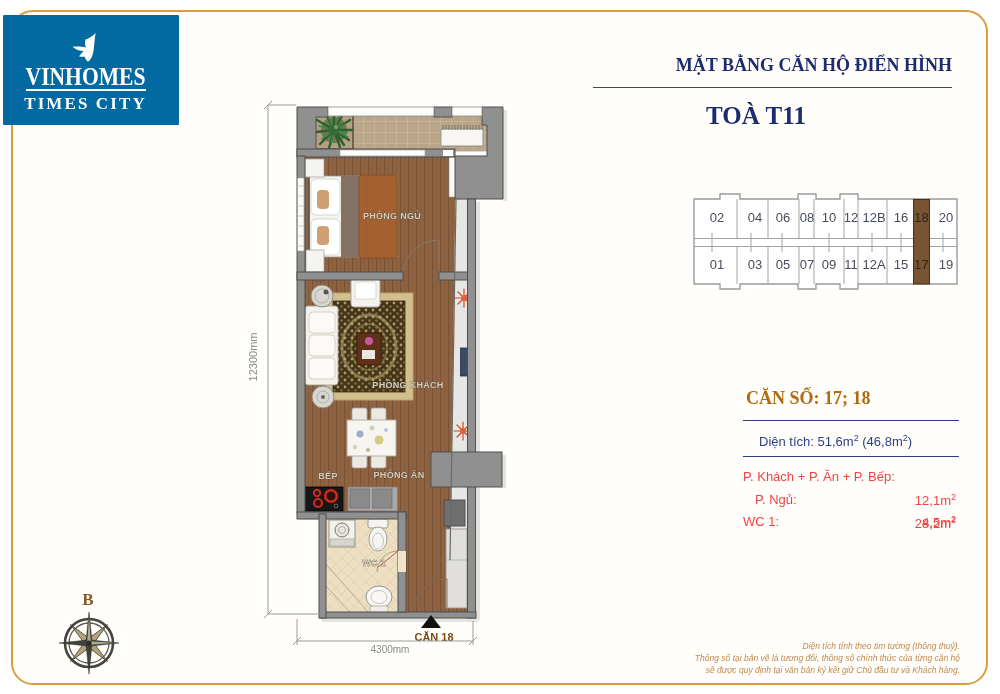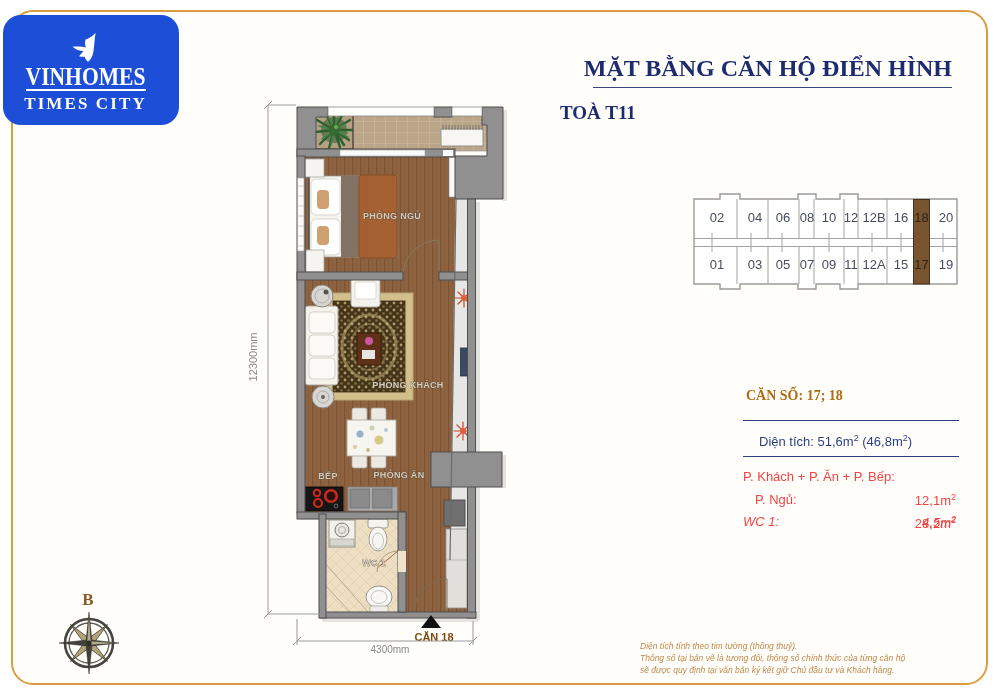--- a/index.html
+++ b/index.html
@@ -4,38 +4,38 @@
 <style>
   html,body{margin:0;padding:0;}
   body{width:1000px;height:694px;position:relative;background:#ffffff;font-family:"Liberation Sans",sans-serif;overflow:hidden;}
   .abs{position:absolute;}
 </style>
 </head>
 <body>
 
 <div class="abs" style="left:11px;top:10px;width:973px;height:671px;border:2px solid #da9c3e;border-radius:22px;background:#fffefb;"></div>
 
-<div class="abs" style="left:3px;top:15px;width:176px;height:110px;background:#1d4ed8;border-radius:18px;">
+<div class="abs" style="left:3px;top:15px;width:176px;height:110px;background:#0369a1;border-radius:1px;">
 
   <svg class="abs" style="left:69px;top:15px;" width="24" height="33" viewBox="0 0 24 33">
     <path d="M23.6,2.9 C20,6.5 16.5,8.5 13.5,9.5 C12.8,12.5 13,15 13.8,17.5 C9.5,16.2 4,16.2 0.5,16.8 C3.5,19.6 7.5,21 11.5,21 L7,26.2 C9.3,26.8 11.3,26.8 12.5,26.5 C13.3,28.8 14.5,30.6 16,31.8 C18.8,30 20.8,26 21.5,21 C22.3,15 22.6,8.5 23.6,2.9 Z" fill="#ffffff"></path>
   </svg>
 
   <div class="abs" style="left:0;top:47px;width:165px;text-align:center;font-family:'Liberation Serif',serif;font-weight:bold;color:#ffffff;font-size:26px;transform:scaleX(0.83);transform-origin:82.5px 0;">VINHOMES</div>
 
   <div class="abs" style="left:22.5px;top:73.5px;width:120px;height:2px;background:#ffffff;"></div>
 
   <div class="abs" style="left:0;top:78.5px;width:165px;text-align:center;font-family:'Liberation Serif',serif;font-weight:bold;color:#ffffff;font-size:17px;letter-spacing:2.1px;">TIMES CITY</div>
 </div>
 
-<div class="abs" style="left:520px;top:55px;width:432px;text-align:right;white-space:nowrap;font-family:'Liberation Serif',serif;font-weight:bold;font-size:24px;color:#1c2c6e;">MẶT BẰNG CĂN HỘ ĐIỂN HÌNH</div>
+<div class="abs" style="left:520px;top:55px;width:432px;text-align:right;white-space:nowrap;font-family:'Liberation Serif',serif;font-weight:bold;font-size:18px;color:#1c2c6e;">MẶT BẰNG CĂN HỘ ĐIỂN HÌNH</div>
 
 <div class="abs" style="left:593px;top:87px;width:359px;height:1.2px;background:#39477e;"></div>
 
-<div class="abs" style="left:560px;top:102px;width:392px;text-align:left;white-space:nowrap;font-family:'Liberation Serif',serif;font-weight:bold;font-size:19px;color:#1c2c6e;">TOÀ T11</div>
+<div class="abs" style="left:560px;top:102px;width:392px;text-align:center;white-space:nowrap;font-family:'Liberation Serif',serif;font-weight:bold;font-size:25px;color:#1c2c6e;">TOÀ T11</div>
 
 <svg class="abs" style="left:680px;top:185px;" width="290" height="110" viewBox="680 185 290 110" fill="none">
 
   <g stroke="#9b9b9b" stroke-width="1.4" fill="#ffffff">
     <path d="M694,199 L720,199 L720,194 L740,194 L740,199 L798,199 L798,194 L816,194 L816,199 L840,199 L840,194 L858,194 L858,199 L957,199 L957,284 L858,284 L858,289 L840,289 L840,284 L816,284 L816,289 L798,289 L798,284 L740,284 L740,289 L720,289 L720,284 L694,284 Z"></path>
   </g>
 
   <g stroke="#a3a3a3" stroke-width="1">
     <line x1="694" y1="238.5" x2="957" y2="238.5"></line>
     <line x1="694" y1="246.5" x2="957" y2="246.5"></line>
@@ -88,35 +88,35 @@
     <text x="874" y="269">12A</text>
       <text x="901" y="269">15</text>
       <text x="946" y="269">19</text>
   </g>
   <g font-family="Liberation Sans,sans-serif" font-size="13" fill="#2e2517" text-anchor="middle">
     <text x="921.5" y="222">18</text>
       <text x="921.5" y="269">17</text>
   </g>
 </svg>
 
-<div class="abs" style="left:746px;top:388px;white-space:nowrap;font-family:'Liberation Serif',serif;font-weight:bold;font-size:14px;color:#b06a10;">CĂN SỐ: 17; 18</div>
+<div class="abs" style="left:746px;top:388px;white-space:nowrap;font-family:'Liberation Serif',serif;font-weight:bold;font-size:18px;color:#b06a10;">CĂN SỐ: 17; 18</div>
 
 <div class="abs" style="left:743px;top:420px;width:216px;height:1px;background:#2c3f85;"></div>
 
 <div class="abs" style="left:743px;top:433px;white-space:nowrap;font-size:13px;color:#2c3f85;margin-left:16px;">Diện tích: 51,6m<sup style="font-size:9px;">2</sup> (46,8m<sup style="font-size:9px;">2</sup>)</div>
 
 <div class="abs" style="left:743px;top:456px;width:216px;height:1px;background:#2c3f85;"></div>
 
 <div class="abs" style="left:743px;top:469px;width:213px;font-size:13px;color:#ef4444;">
   <div style="position:relative;height:22.7px;">P. Khách + P. Ăn + P. Bếp:<span style="position:absolute;right:0;top:0;margin-top:46px;">28,2m<sup style="font-size:9px;">2</sup></span></div>
   <div style="position:relative;height:22.7px;margin-left:12px;">P. Ngủ:<span style="position:absolute;right:0;top:0;">12,1m<sup style="font-size:9px;">2</sup></span></div>
-  <div style="position:relative;height:22.7px;font-style:italic;">WC 1:<span style="position:absolute;right:0;top:0;text-align:center;">4,5m<sup style="font-size:9px;">2</sup></span></div>
+  <div style="position:relative;height:22.7px;">WC 1:<span style="position:absolute;right:0;top:0;text-align:center;">4,5m<sup style="font-size:9px;">2</sup></span></div>
 </div>
 
-<div class="abs" style="left:640px;top:639.5px;width:320px;text-align:left;font-style:italic;font-size:8.5px;line-height:12.3px;color:#c0894c;">Diện tích tính theo tim tường (thông thuỷ).<br>Thông số tại bản vẽ là tương đối, thông số chính thức của từng căn hộ<br>sẽ được quy định tại văn bản ký kết giữ Chủ đầu tư và Khách hàng.</div>
+<div class="abs" style="left:640px;top:639.5px;width:320px;text-align:right;font-style:italic;font-size:8.5px;line-height:12.3px;color:#c0894c;">Diện tích tính theo tim tường (thông thuỷ).<br>Thông số tại bản vẽ là tương đối, thông số chính thức của từng căn hộ<br>sẽ được quy định tại văn bản ký kết giữ Chủ đầu tư và Khách hàng.</div>
 
 <div class="abs" style="left:70px;top:590px;width:36px;text-align:center;font-family:'Liberation Serif',serif;font-weight:bold;font-size:17px;color:#8a5a28;">B</div>
 
 <svg class="abs" style="left:52px;top:605px;" width="76" height="80" viewBox="52 605 76 80">
   <g fill="#b3a478" stroke="#3a3a32" stroke-width="0.8">
     <path d="M107.4,624.6 L91.8,645.8 L86.2,640.2 Z"></path>
     <path d="M107.4,661.4 L91.8,640.2 L86.2,645.8 Z"></path>
     <path d="M70.6,661.4 L91.8,645.8 L86.2,640.2 Z"></path>
     <path d="M70.6,624.6 L91.8,640.2 L86.2,645.8 Z"></path>
   </g>

